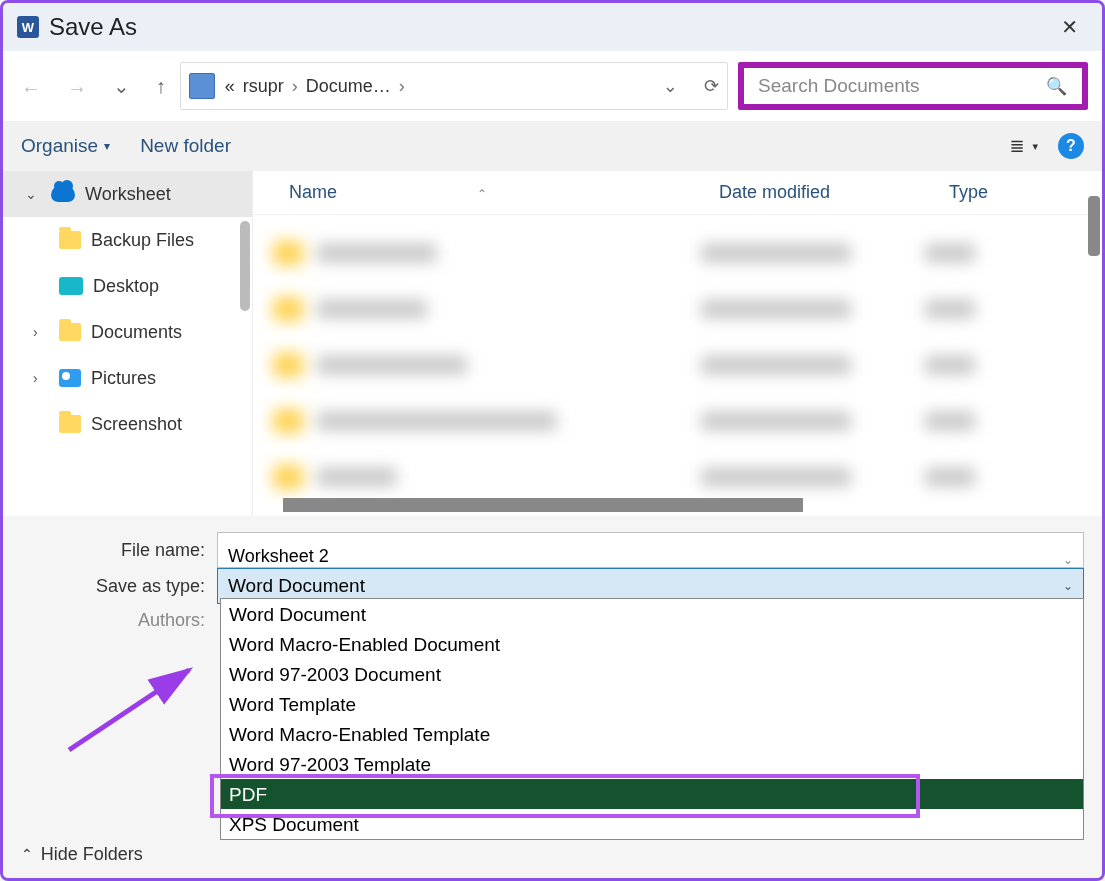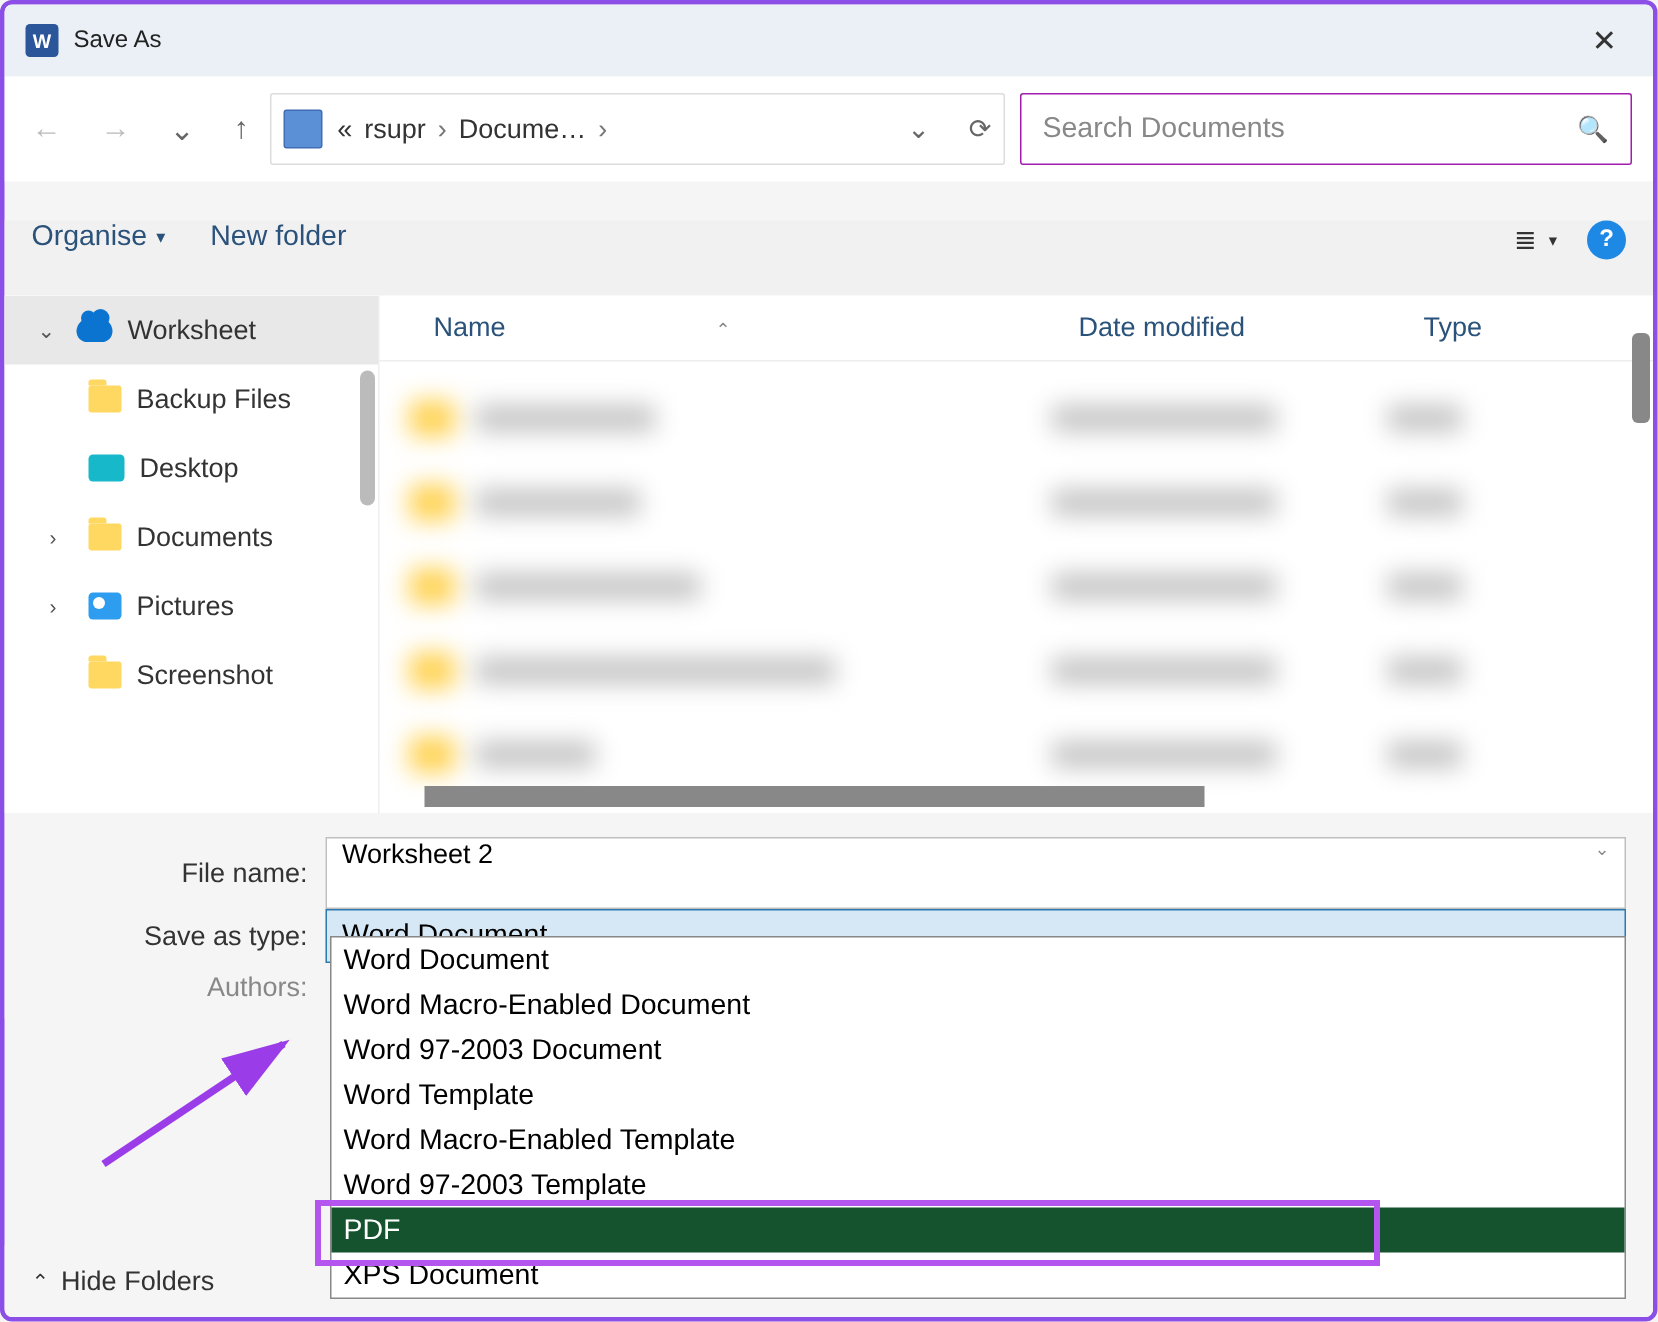--- a/index.html
+++ b/index.html
@@ -21,21 +21,21 @@
   justify-content: space-between;
 }
 .titlebar-left { display: flex; align-items: center; gap: 10px; }
 .word-icon {
   width: 22px; height: 22px;
   background: #2b579a;
   border-radius: 3px;
   display: flex; align-items: center; justify-content: center;
   color: #fff; font-weight: bold; font-size: 13px;
 }
-.title-text { font-size: 16px; color: #222; }
+.title-text { font-size: 24px; color: #222; }
 .close-btn { font-size: 20px; cursor: pointer; padding: 6px 10px; color:#333; }
 .navbar {
   display: flex; align-items: center;
   height: 70px;
   padding: 10px 14px; gap: 10px;
   background: #fff;
 }
 .nav-arrows { display:flex; align-items:center; gap:18px; font-size:20px; color:#555; }
 .nav-btn { cursor: pointer; padding:4px; color:#666; }
 .nav-btn.dis { color:#bbb; }
@@ -47,33 +47,32 @@
   background:#fff;
 }
 .loc-icon {
   width:26px; height:26px; background:#5b8fd6;
   border:1px solid #3e6fb5; border-radius:2px;
 }
 .addr-text { color:#333; display:flex; align-items:center; gap:8px; font-size:18px; }
 .addr-chev { color:#777; }
 .addr-right { margin-left:auto; display:flex; gap:26px; color:#666; font-size:18px; }
 .searchbox {
-  width: 408px; height:48px;
-  border:1px solid #a21caf; border-radius:2px;
+  width: 350px; height:48px;
+  border:6px solid #a21caf; border-radius:2px;
   display:flex; align-items:center; padding:0 14px;
   color:#888; font-size:19px;
   background:#fff;
 }
 .search-icon { margin-left:auto; color:#555; font-size:17px; }
 .toolbar {
-  display:flex; align-items:flex-start;
+  display:flex; align-items:center;
   height: 50px;
   padding: 0 18px; gap:30px;
   background:#f1f1f1;
-  margin-top:26px;
 }
 .tool-item { color:#2a527a; font-size:19px; cursor:pointer; display:flex; align-items:center; gap:6px; }
 .tool-right { margin-left:auto; display:flex; gap:20px; align-items:center; }
 .view-btns { display:flex; align-items:center; gap:8px; color:#333; font-size:18px; }
 .help-circle {
   width:26px; height:26px; border-radius:50%;
   background:#1e88e5; color:#fff;
   display:flex; align-items:center; justify-content:center;
   font-weight:bold; font-size:16px;
 }
@@ -113,23 +112,23 @@
 .blur-folder{width:30px;height:24px;background:#ffd250;border-radius:3px;}
 .blur-text{height:18px;background:#c5c5c5;border-radius:4px;}
 .list-hscroll{position:absolute;bottom:4px;left:30px;height:14px;width:520px;background:#888;}
 .file-right-scroll{position:absolute;right:2px;top:25px;width:12px;height:60px;background:#888;border-radius:4px;}
 
 .bottom-panel { background:#f5f5f5; padding: 16px 18px 10px; position:relative; }
 .field-row { display:flex; align-items:center; gap:6px; margin-bottom:0; }
 .field-lbl { width:190px; text-align:right; font-size:18px; color:#333; padding-right:6px; }
 .field-lbl.gray { color:#888; }
 .text-input {
-  flex:1; height:48px; border:1px solid #bfbfbf;
+  flex:1; height:36px; border:1px solid #bfbfbf;
   padding:0 10px; font-size:18px; background:#fff;
-  display:flex; align-items:flex-start; justify-content:space-between;gap:32px;
+  display:flex; align-items:flex-end; justify-content:space-between;gap:32px;
 }
 .text-input .chev { color:#888; font-size:12px; }
 .combo-head {
   flex:1; height:36px; border:1px solid #2a7ab0;
   background:#d6e8f5; padding:0 10px; font-size:19px;
   display:flex; align-items:center; justify-content:space-between;
 }
 .combo-head .chev { color:#555; font-size:12px; }
 .dropdown {
   position:absolute; left:217px; top:82px; right:18px;

